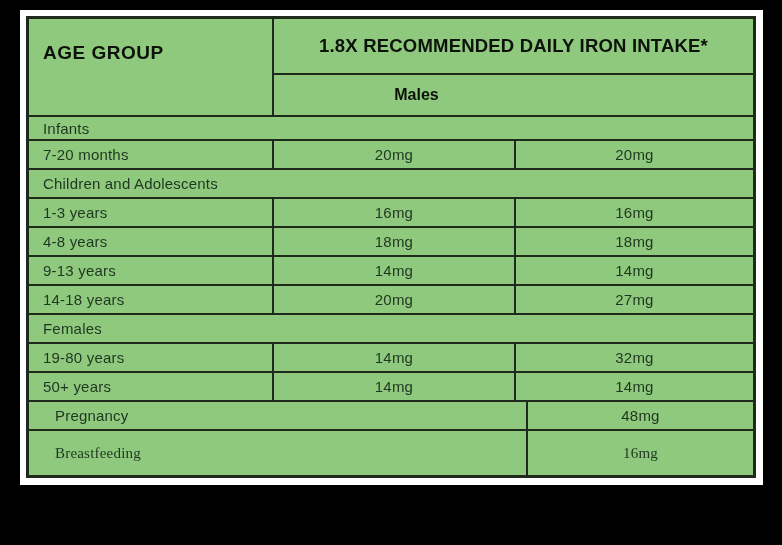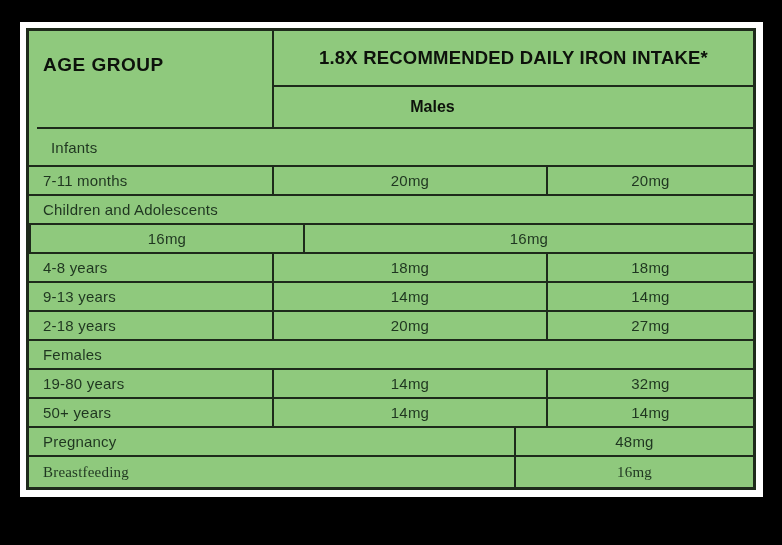--- a/index.html
+++ b/index.html
@@ -5,21 +5,21 @@
   html, body { margin: 0; padding: 0; }
   body {
     width: 782px; height: 545px;
     background: #000000;
     position: relative;
     font-family: "Liberation Sans", sans-serif;
     overflow: hidden;
   }
   .page {
     position: absolute;
-    left: 20px; top: 22px;
+    left: 20px; top: 10px;
     width: 743px; height: 475px;
     background: #ffffff;
   }
   .iron-table {
     position: absolute;
     left: 6px; top: 6px;
     width: 730px; height: 462px;
     box-sizing: border-box;
     background: #8fc97d;
     border: 3px solid #1e2a1b;
@@ -42,39 +42,39 @@
     height: 54px; flex: none;
     display: flex; align-items: center; justify-content: center;
     font-weight: bold; font-size: 18.5px; letter-spacing: 0.2px;
     color: #0d120b; white-space: nowrap;
   }
   .sub-row { flex: 1; border-top: 2px solid #1e2a1b; display: flex; }
   .male-head, .female-head {
     display: flex; align-items: center; justify-content: center;
     font-weight: bold; font-size: 16px; color: #0d120b;
   }
-  .male-head { width: 285px; flex: none; margin-left: 16px; }
+  .male-head { width: 285px; flex: none; }
   .female-head { flex: 1; border-left: 2px solid #1e2a1b; }
   
   .rows { flex: 1; display: flex; flex-direction: column; }
   .row {
     border-top: 2px solid #1e2a1b;
     display: flex;
     height: 29px; flex: none;
     box-sizing: border-box;
     font-size: 15px; color: #1f3620; letter-spacing: 0.2px;
   }
-  .rows .row:first-child { height: 38px; margin-left: 8px; }
+  .rows .row:first-child { height: 24px; }
   .rows .row:last-child { flex: 1; font-family: Liberation Serif, serif; }
   .cell { display: flex; align-items: center; box-sizing: border-box; }
   .cell.label { width: 243px; flex: none; padding-left: 14px; }
   .row.section .cell.label { width: 100%; flex: 1; }
-  .row.wide .cell.label { width: 485px; }
+  .row.wide .cell.label { width: 485px; margin-left: 12px; }
   .cell.value {
-    width: 274px; flex: none;
+    width: 242px; flex: none;
     border-left: 2px solid #1e2a1b;
     justify-content: center;
   }
   .cell.value.female { width: auto; flex: 1; }
 </style>
 </head>
 <body>
 
 <div class="page">
   <div class="iron-table">
@@ -91,43 +91,44 @@
           <div class="male-head">Males</div>
         </div>
       </div>
     </div>
 
     <div class="rows">
         <div class="row section">
           <div class="cell label">Infants</div>
         </div>
         <div class="row data">
-          <div class="cell label">7-11 months</div>
+          <div class="cell label">7-20 months</div>
           <div class="cell value male">20mg</div>
           <div class="cell value female">20mg</div>
         </div>
         <div class="row section">
           <div class="cell label">Children and Adolescents</div>
         </div>
         <div class="row data">
+          <div class="cell label">1-3 years</div>
           <div class="cell value male">16mg</div>
           <div class="cell value female">16mg</div>
         </div>
         <div class="row data">
           <div class="cell label">4-8 years</div>
           <div class="cell value male">18mg</div>
           <div class="cell value female">18mg</div>
         </div>
         <div class="row data">
           <div class="cell label">9-13 years</div>
           <div class="cell value male">14mg</div>
           <div class="cell value female">14mg</div>
         </div>
         <div class="row data">
-          <div class="cell label">2-18 years</div>
+          <div class="cell label">14-18 years</div>
           <div class="cell value male">20mg</div>
           <div class="cell value female">27mg</div>
         </div>
         <div class="row section">
           <div class="cell label">Females</div>
         </div>
         <div class="row data">
           <div class="cell label">19-80 years</div>
           <div class="cell value male">14mg</div>
           <div class="cell value female">32mg</div>

